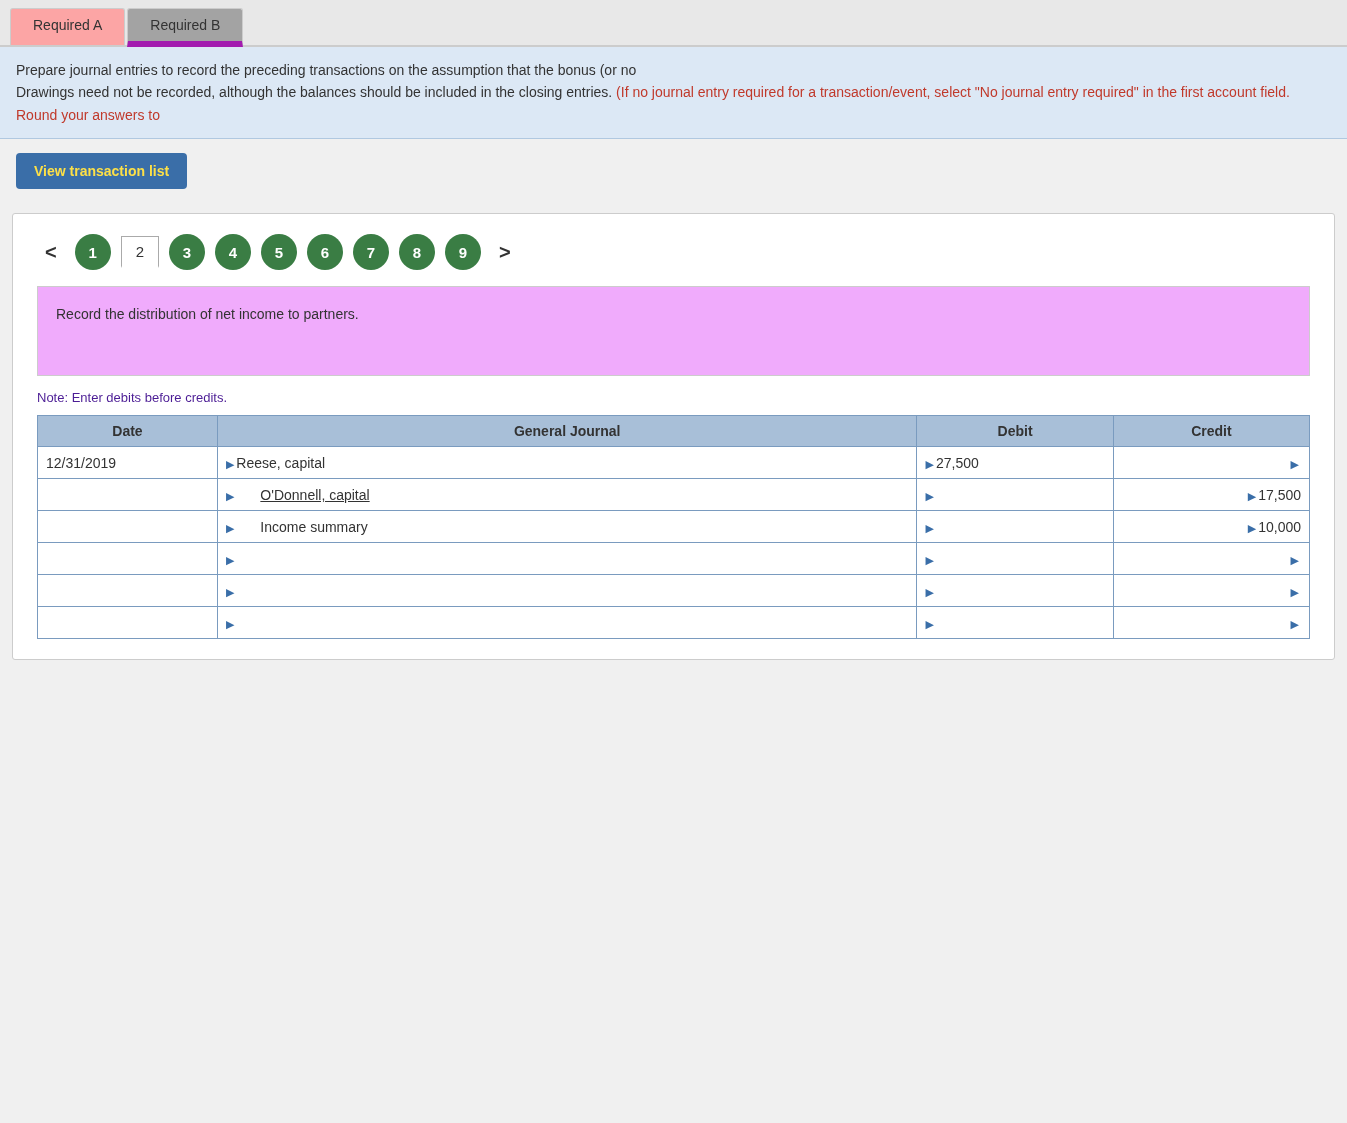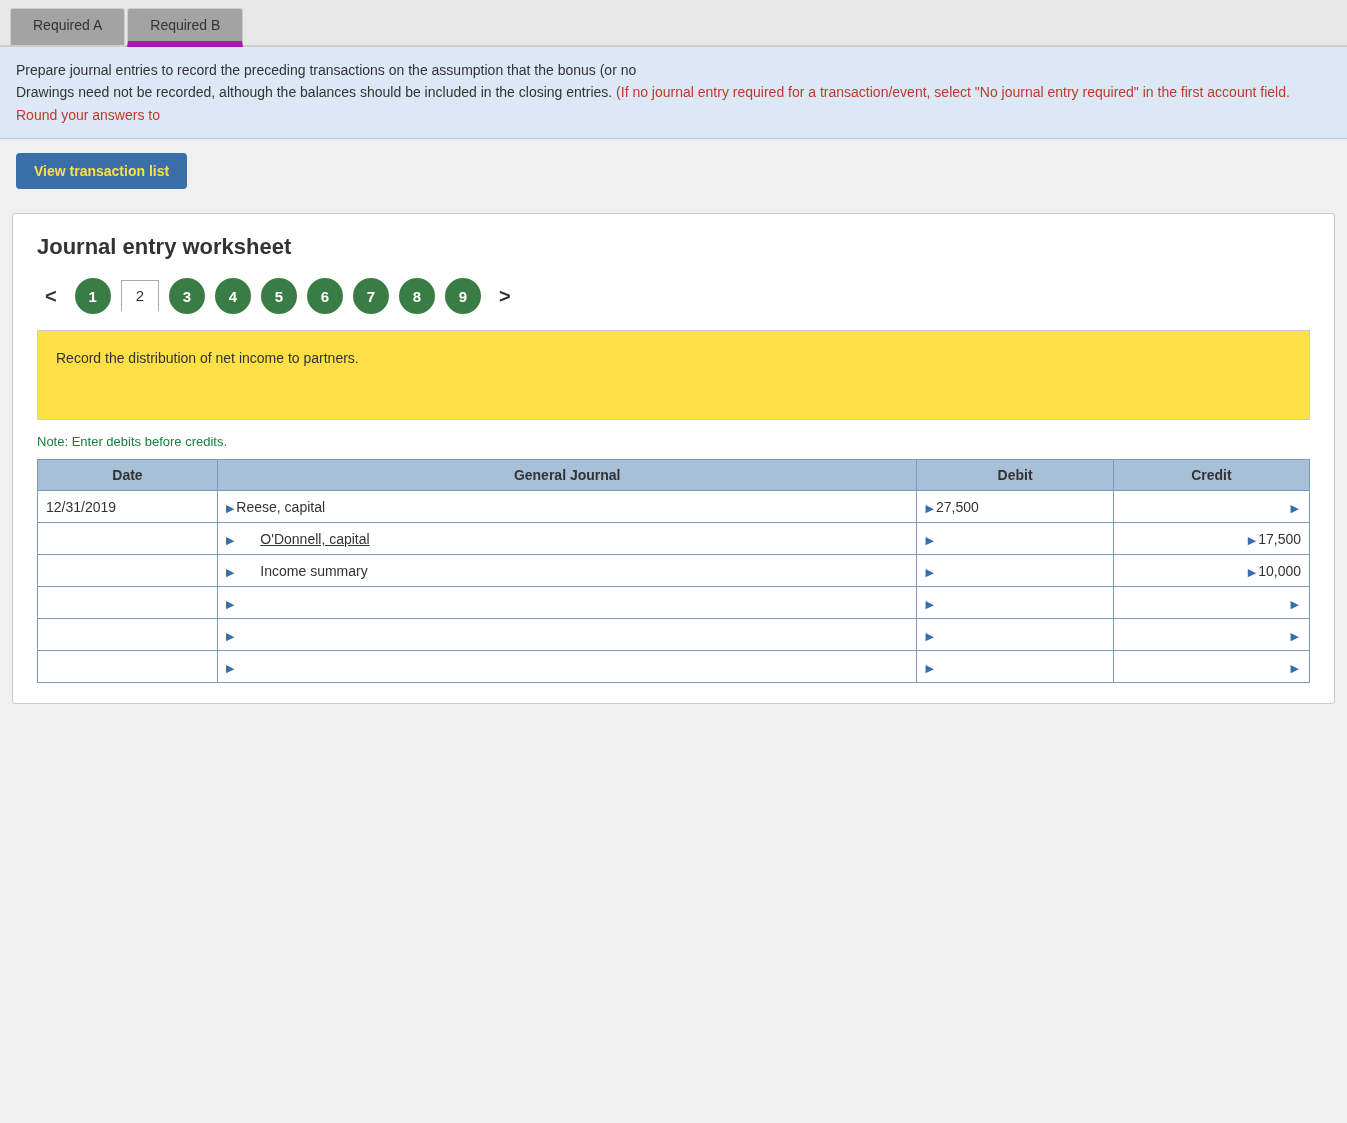--- a/index.html
+++ b/index.html
@@ -15,21 +15,21 @@
       background: #e8e8e8;
       border-bottom: 2px solid #ccc;
       padding-top: 8px;
       padding-left: 10px;
     }
 
     .tab {
       padding: 8px 22px;
       border: 1px solid #ccc;
       border-bottom: none;
-      background: #a3a3a3;
+      background: #fca5a5;
       cursor: pointer;
       font-size: 14px;
       margin-right: 2px;
       border-radius: 3px 3px 0 0;
     }
 
     .tab.active {
       background: #a3a3a3;
       border-bottom: 6px solid #a21caf;
       margin-bottom: -2px;
@@ -114,25 +114,25 @@
       text-align: center;
     }
 
     .description-box {
       border: 1px solid #ccc;
       padding: 16px 18px;
       min-height: 90px;
       margin-bottom: 14px;
       font-size: 14px;
       line-height: 1.6;
-      background: #fde047;
+      background: #f0abfc;
     }
 
     .note-text {
-      color: #15803d;
+      color: #4c1d95;
       font-size: 13px;
       margin-bottom: 10px;
     }
 
     .journal-table {
       width: 100%;
       border-collapse: collapse;
       font-size: 14px;
     }
 
@@ -190,21 +190,20 @@
   <span>Drawings need not be recorded, although the balances should be included in the closing entries.</span>
   <span class="red-text">(If no journal entry required for a transaction/event, select "No journal entry required" in the first account field. Round your answers to</span>
 </div>
 
 
 <button class="view-transaction-btn">View transaction list</button>
 
 
 <div class="worksheet-container">
 
-  <div class="worksheet-title">Journal entry worksheet</div>
 
   <div class="step-nav">
     <span class="nav-arrow">&lt;</span>
 
     <div class="step-circle">1</div>
 
     <div class="step-current-tab">2</div>
 
     <div class="step-circle">3</div>
     <div class="step-circle">4</div>

